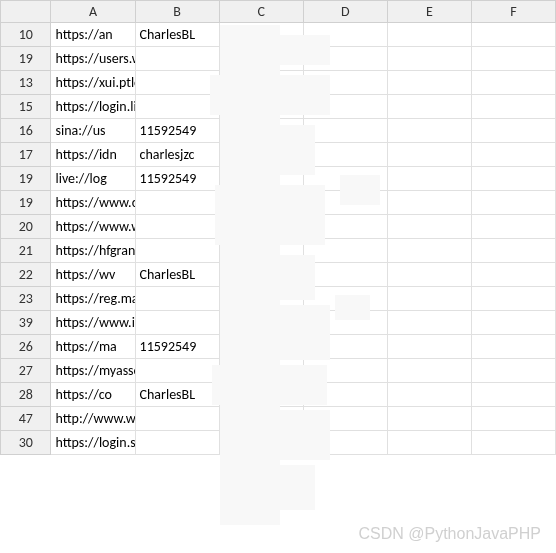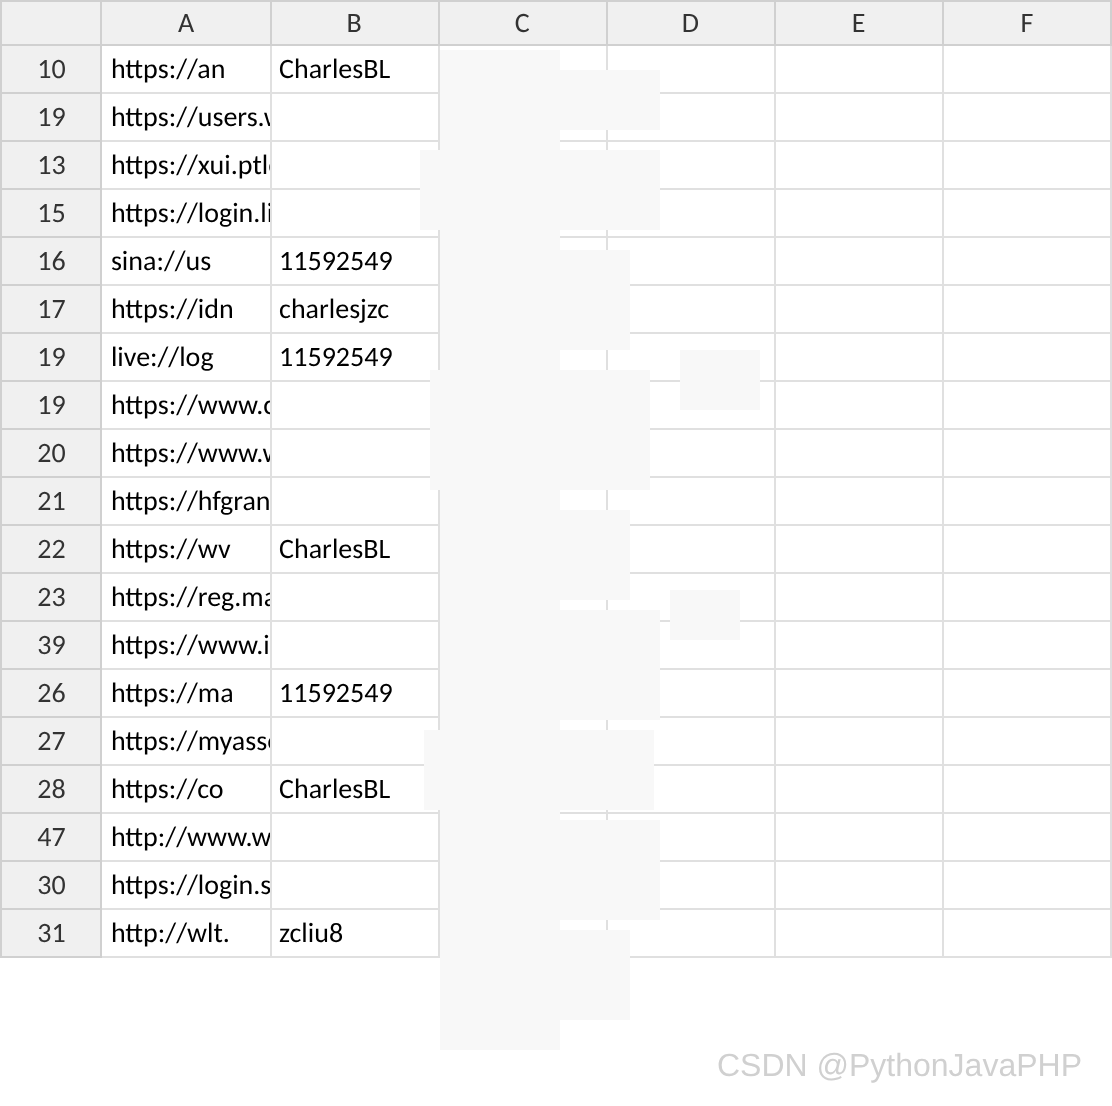--- a/index.html
+++ b/index.html
@@ -253,29 +253,20 @@
     </div>
     <div class="row">
       <div class="cell row-header">30</div>
       <div class="cell col-a overflow-text">https://login.sina.com.c</div>
       <div class="cell col-b overflow-text"></div>
       <div class="cell col-c overflow-text"></div>
       <div class="cell col-d"></div>
       <div class="cell col-e"></div>
       <div class="cell col-f"></div>
     </div>
-    <div class="row">
-      <div class="cell row-header">31</div>
-      <div class="cell col-a overflow-text">http://wlt.</div>
-      <div class="cell col-b overflow-text">zcliu8</div>
-      <div class="cell col-c overflow-text"></div>
-      <div class="cell col-d"></div>
-      <div class="cell col-e"></div>
-      <div class="cell col-f"></div>
-    </div>
   </div>
 
 <div class="pixel-overlay">
   <div class="pixel-block" style="top:0;left:0;width:60px;height:500px;"></div>
   <div class="pixel-block" style="top:10px;left:10px;width:100px;height:30px;"></div>
   <div class="pixel-block" style="top:50px;left:-10px;width:120px;height:40px;"></div>
   <div class="pixel-block" style="top:100px;left:5px;width:90px;height:50px;"></div>
   <div class="pixel-block" style="top:160px;left:-5px;width:110px;height:60px;"></div>
   <div class="pixel-block" style="top:230px;left:0;width:95px;height:45px;"></div>
   <div class="pixel-block" style="top:280px;left:10px;width:100px;height:55px;"></div>

